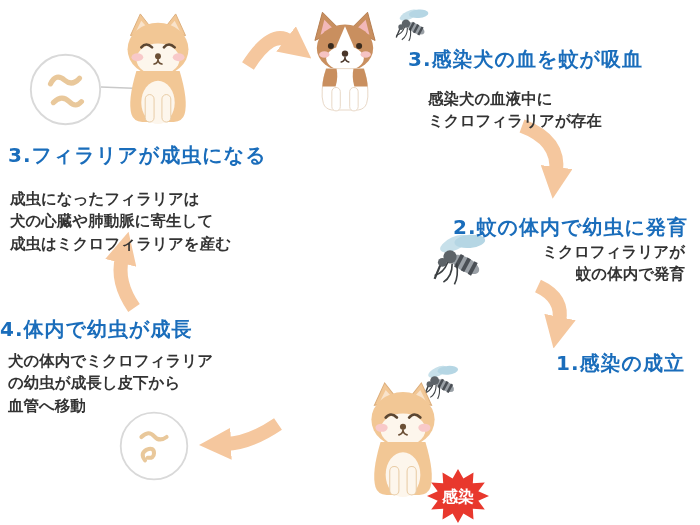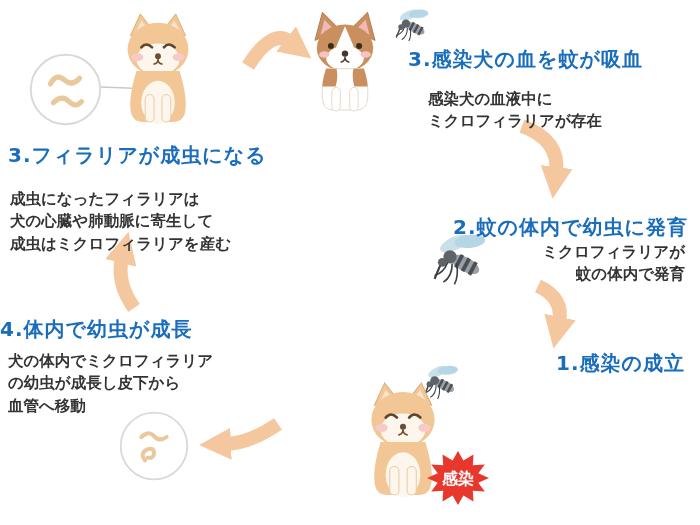--- a/index.html
+++ b/index.html
@@ -174,21 +174,21 @@
       <ellipse cx="71" cy="48" rx="6" ry="4" fill="#f8c9c9"></ellipse>
       <circle cx="50" cy="47" r="3" fill="#6b4f35"></circle>
       <path d="M50,50 q0,4 -4,5 M50,50 q0,4 4,5" stroke="#6b4f35" stroke-width="1.6" fill="none" stroke-linecap="round"></path>
       <path d="M28,62 q-9,30 -5,44 q2,7 11,8 l32,0 q9,-1 11,-8 q4,-14 -5,-44 Z" fill="#f2c795"></path>
       <ellipse cx="50" cy="94" rx="17" ry="22" fill="#fdf6ec"></ellipse>
       <rect x="37" y="86" width="9" height="28" rx="4.5" fill="#fdf6ec" stroke="#e8cba4" stroke-width="1"></rect>
       <rect x="54" y="86" width="9" height="28" rx="4.5" fill="#fdf6ec" stroke="#e8cba4" stroke-width="1"></rect>
     </svg>
   </div>
 
-  <div class="abs" style="left:426px; top:450px;font-family:Liberation Serif, serif;">
+  <div class="abs" style="left:426px; top:468px;font-family:Liberation Serif, serif;">
     <svg width="64" height="56" viewBox="0 0 64 56">
       <polygon points="63,28 52.3,32.7 58.8,41.5 46.8,40.7 47.5,51.4 37.4,45.4 32,55 26.6,45.4 16.5,51.4 17.2,40.7 5.2,41.5 11.7,32.7 1,28 11.7,23.3 5.2,14.5 17.2,15.3 16.5,4.6 26.6,10.6 32,1 37.4,10.6 47.5,4.6 46.8,15.3 58.8,14.5 52.3,23.3" fill="#e8382d"></polygon>
       <text x="32" y="34" text-anchor="middle" font-size="16" font-weight="700" fill="#ffffff">感染</text>
     </svg>
   </div>
 
   <div class="abs" style="left:118px; top:410px;">
     <svg width="72" height="72" viewBox="0 0 80 80">
       <circle cx="40" cy="40" r="37" fill="#ffffff" stroke="#d9d9d9" stroke-width="2"></circle>
       <path d="M26,30 q8,-8 14,-1 q6,7 14,1" stroke="#e9c89b" stroke-width="4.5" fill="none" stroke-linecap="round"></path>

